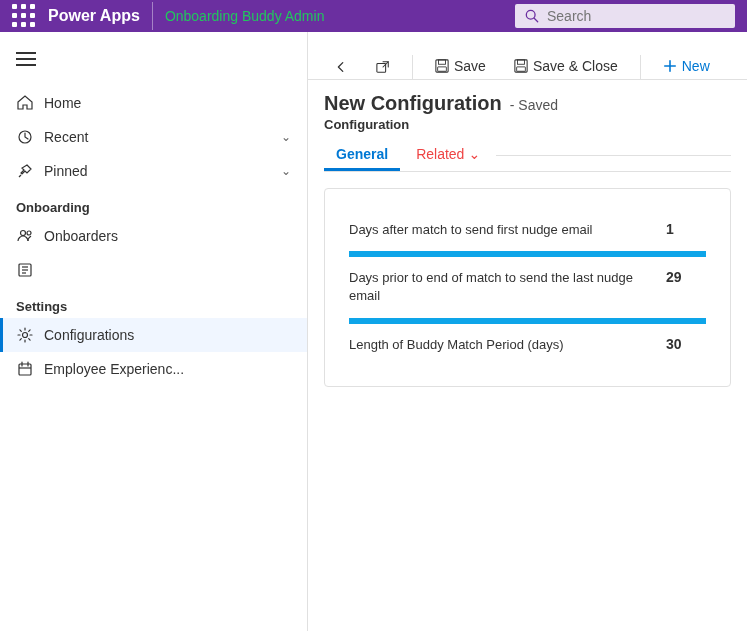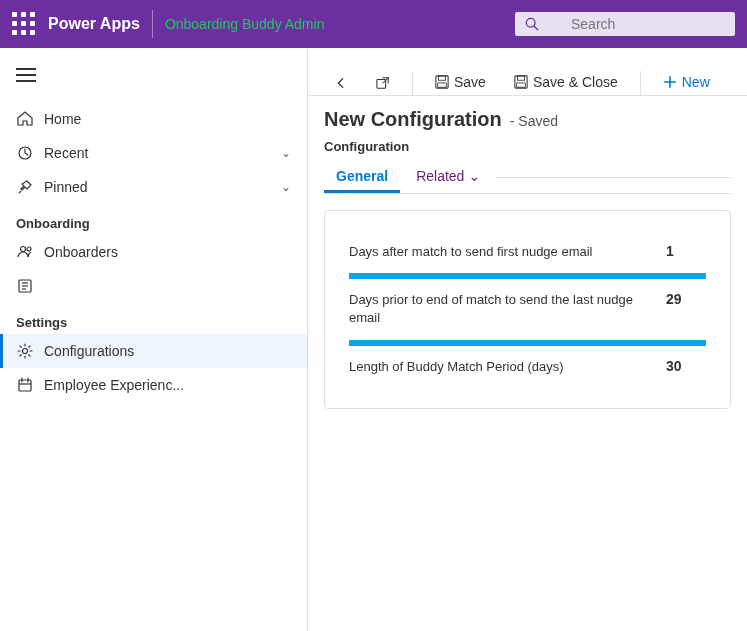--- a/index.html
+++ b/index.html
@@ -3,21 +3,21 @@
   <meta charset="utf-8">
   <style>
     * { box-sizing: border-box; margin: 0; padding: 0; }
     body { font-family: 'Segoe UI', Arial, sans-serif; font-size: 14px; color: #333; width: 747px; height: 631px; overflow: hidden; display: flex; flex-direction: column; }
 
     
     .topbar {
       background: #6b2fa0;
       display: flex;
       align-items: center;
-      height: 48px;
+      height: 32px;
       padding: 0 12px;
       gap: 12px;
       flex-shrink: 0;
     }
     .topbar-grid {
       display: grid;
       grid-template-columns: repeat(3, 6px);
       grid-template-rows: repeat(3, 6px);
       gap: 3px;
     }
@@ -52,21 +52,20 @@
       gap: 8px;
       width: 220px;
     }
     .topbar-search input {
       border: none;
       background: transparent;
       outline: none;
       font-size: 14px;
       color: #333;
       width: 100%;
-      margin-left: 24px;
     }
     .search-icon-svg {
       color: #6b2fa0;
       flex-shrink: 0;
     }
 
     
     .main-layout {
       display: flex;
       flex: 1;
@@ -176,37 +175,37 @@
       font-weight: 700;
     }
     .record-status {
       font-size: 14px;
       color: #555;
     }
     .record-entity {
       font-size: 13px;
       font-weight: 600;
       color: #333;
-      margin-top: 8px;
+      margin-top: 2px;
     }
 
     
     .tabs {
       display: flex;
       align-items: center;
       padding: 8px 16px 0 16px;
       gap: 4px;
       flex-shrink: 0;
       text-align: right;
     }
     .tab {
       padding: 6px 12px;
       cursor: pointer;
       font-size: 14px;
-      color: #701a75;
+      color: #ef4444;
       border-bottom: 3px solid transparent;
       font-weight: 400;
     }
     .tab.active {
       font-weight: 700;
       border-bottom: 3px solid #0078d4;
       color: #0078d4;
     }
     .tab-related {
       display: flex;

